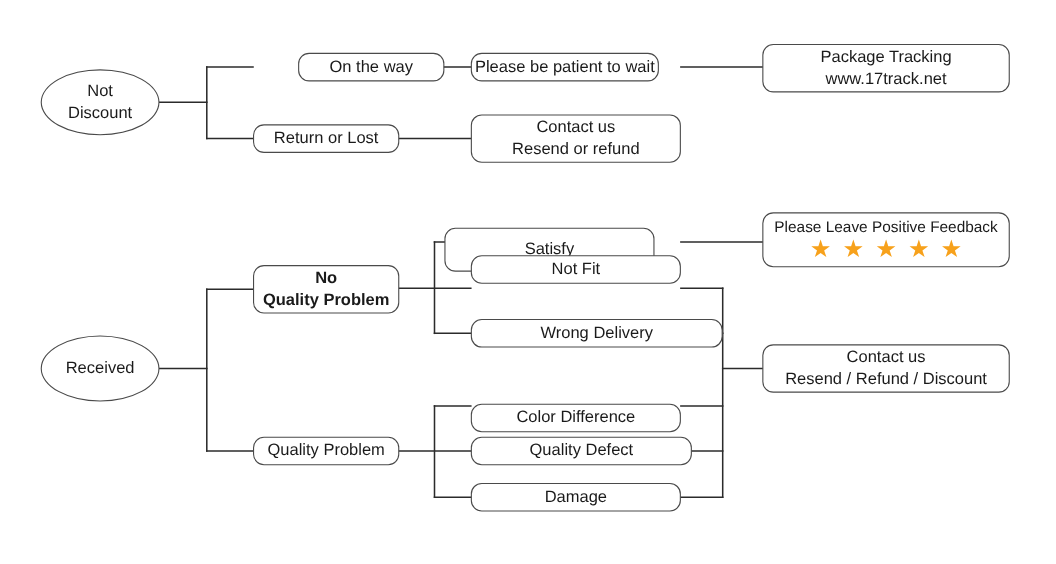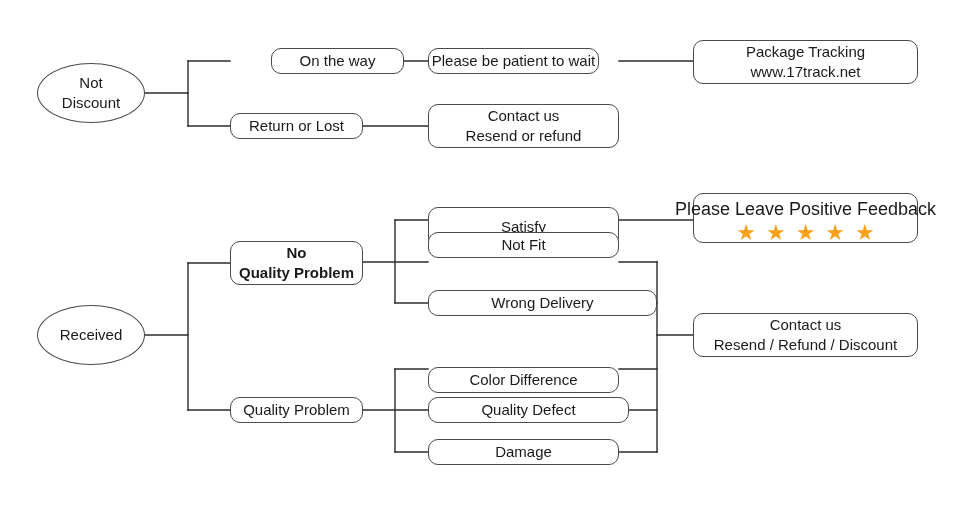--- a/index.html
+++ b/index.html
@@ -44,21 +44,21 @@
   }
   .ellipse {
     border-radius: 50%;
   }
   .feedback {
     flex-direction: column;
     justify-content: flex-start;
     padding-top: 3px;
   }
   .feedback-label {
-    font-size: 18px;
+    font-size: 14px;
     white-space: nowrap;
   }
   .stars {
     font-family: "DejaVu Sans", sans-serif;
     color: #F7A11B;
     font-size: 22px;
     line-height: 1.1;
     letter-spacing: 10px;
     padding-left: 10px; 
     white-space: nowrap;
@@ -119,21 +119,21 @@
   <div class="node" style="left:428px; top:104px; width:191px; height:44px;">Contact us
 Resend or refund</div>
 
   <div class="node ellipse" style="left:37px; top:305px; width:108px; height:60px;">Received</div>
 
   <div class="node" style="left:230px; top:241px; width:133px; height:44px;font-weight:bold;">No
 Quality Problem</div>
 
   <div class="node" style="left:230px; top:397px; width:133px; height:26px;">Quality Problem</div>
 
-  <div class="node" style="left:428px; top:207px; width:191px; height:40px;text-align:center;">Satisfy</div>
+  <div class="node" style="left:404px; top:207px; width:191px; height:40px;text-align:center;">Satisfy</div>
 
   <div class="node" style="left:428px; top:232px; width:191px; height:26px;">Not Fit</div>
 
   <div class="node" style="left:428px; top:290px; width:229px; height:26px;">Wrong Delivery</div>
 
   <div class="node" style="left:428px; top:367px; width:191px; height:26px;border-radius:10px;">Color Difference</div>
 
   <div class="node" style="left:428px; top:397px; width:201px; height:26px;">Quality Defect</div>
 
   <div class="node" style="left:428px; top:439px; width:191px; height:26px;">Damage</div>

